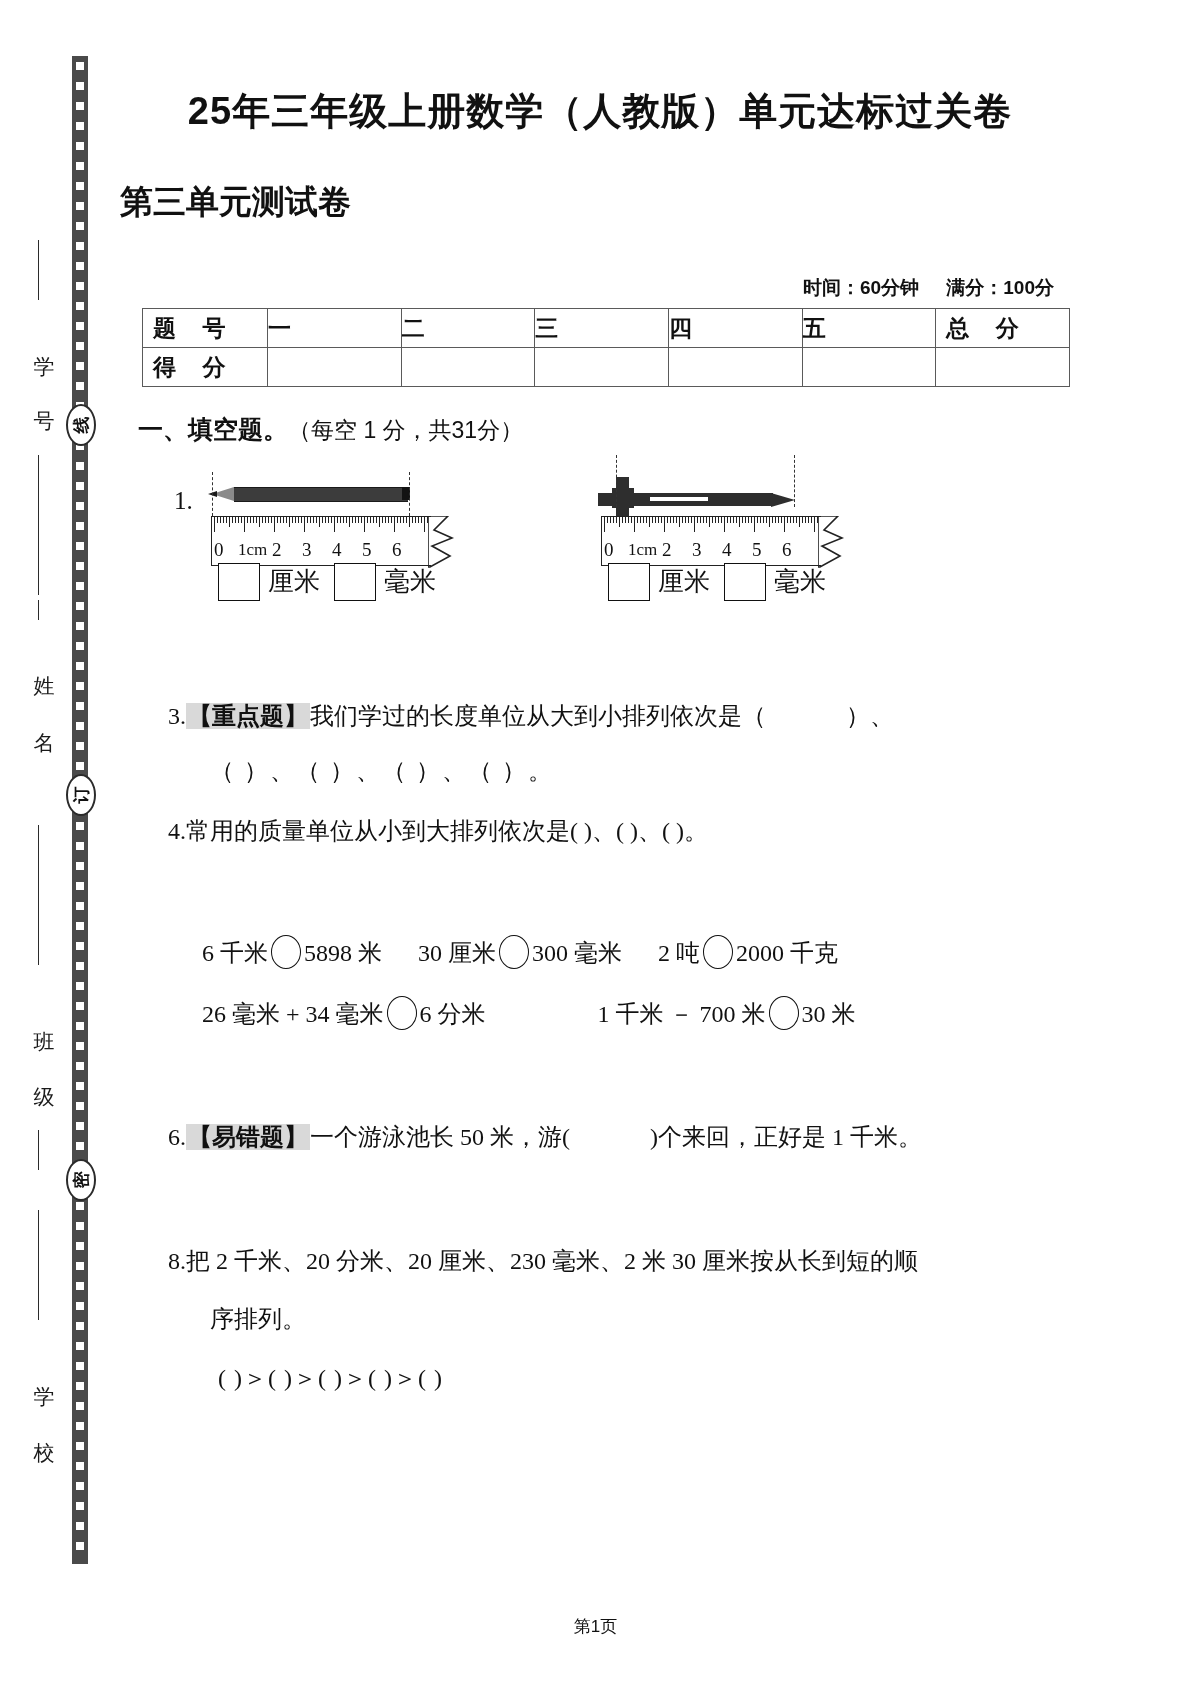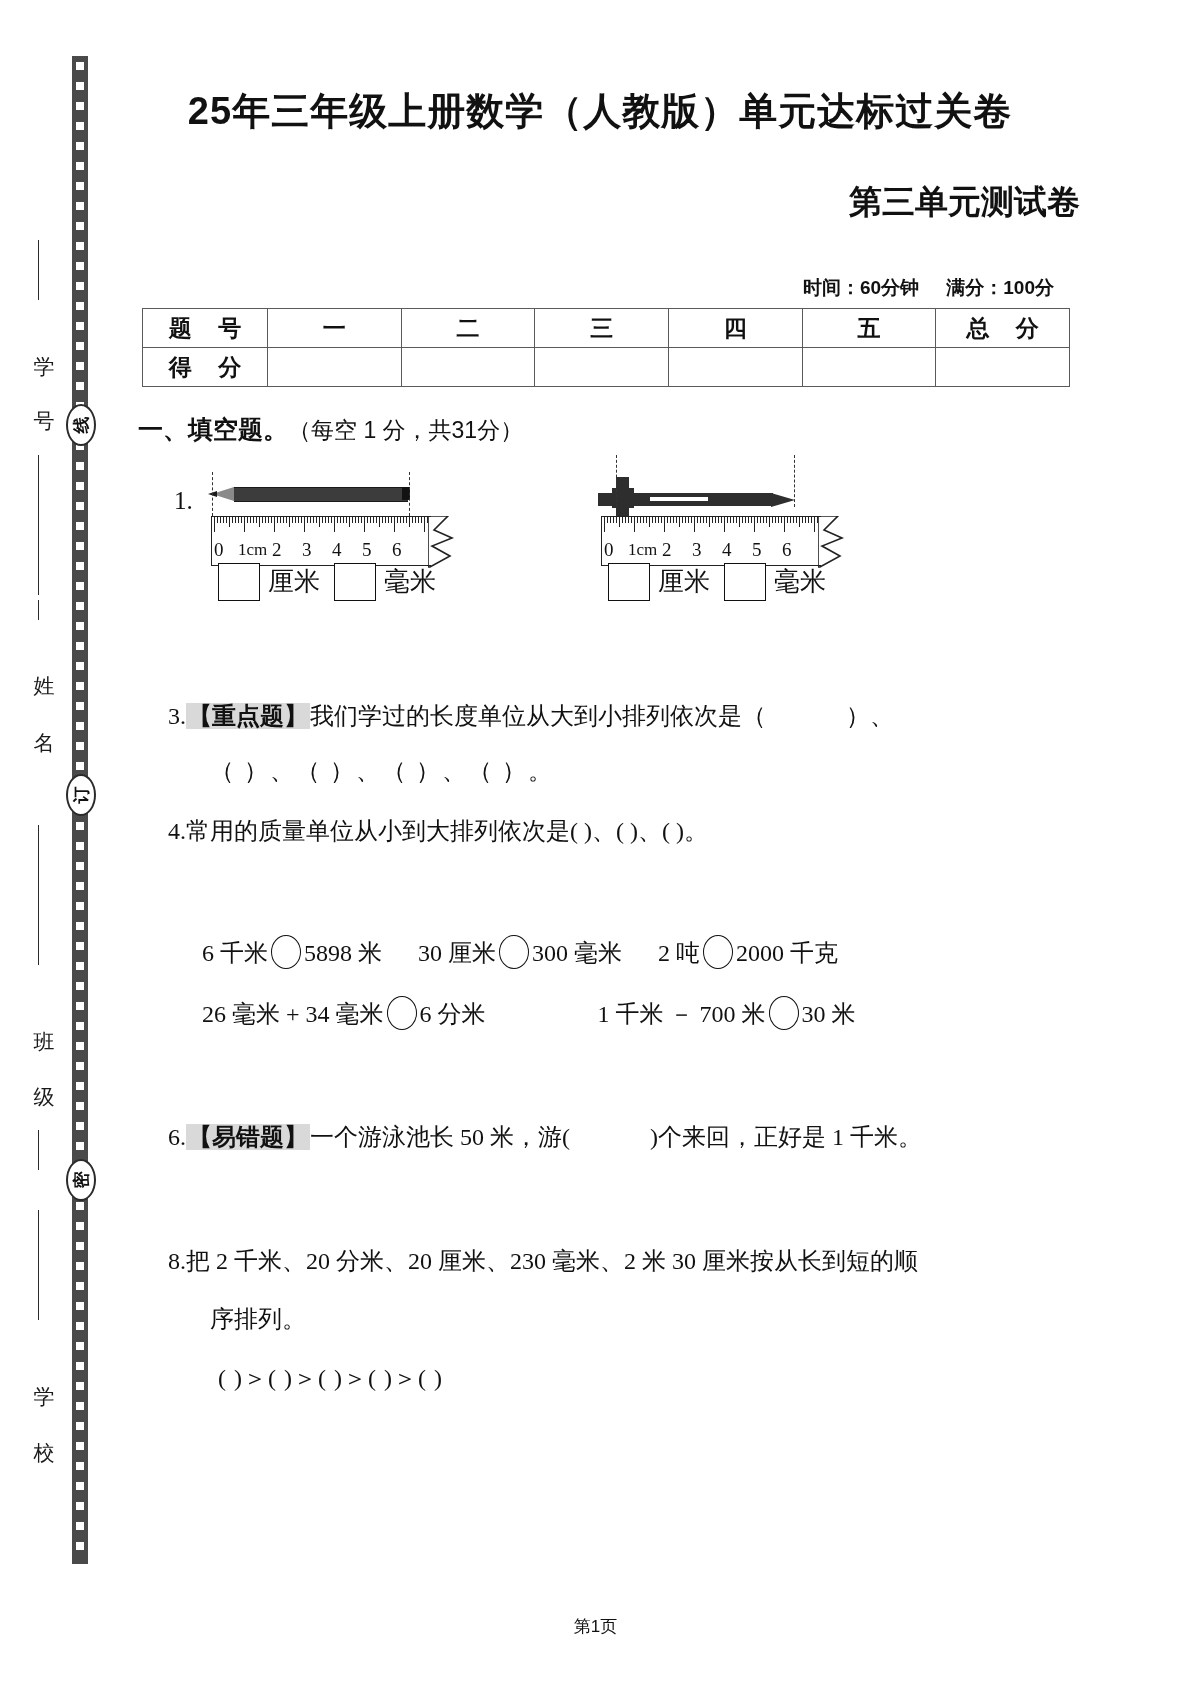--- a/index.html
+++ b/index.html
@@ -88,21 +88,21 @@
     font-size: 38px;
     letter-spacing: 1px;
     color: #111;
     white-space: nowrap;
   }
   #title-sub {
     position: absolute;
     left: 0;
     top: 180px;
     width: 960px;
-    text-align: right;
+    text-align: left;
     font-family: "Liberation Sans", sans-serif;
     font-weight: bold;
     font-size: 33px;
     color: #111;
   }
   #exam-meta {
     position: absolute;
     right: 66px;
     top: 275px;
     font-family: "Liberation Sans", sans-serif;
@@ -118,21 +118,20 @@
     position: absolute;
     left: 22px;
     top: 308px;
     width: 928px;
     border-collapse: collapse;
     table-layout: fixed;
   }
   #score-table td {
     border: 1px solid #5a5a5a;
     height: 38px;
-    text-align: center;
     font-family: "Liberation Sans", sans-serif;
     font-weight: bold;
     font-size: 23px;
     color: #111;
     padding: 0;
   }
   #score-table td.head-cell { width: 124px; letter-spacing: 10px; text-indent: 10px; }
   #score-table td.total-cell { letter-spacing: 10px; text-indent: 10px; }
 
   

